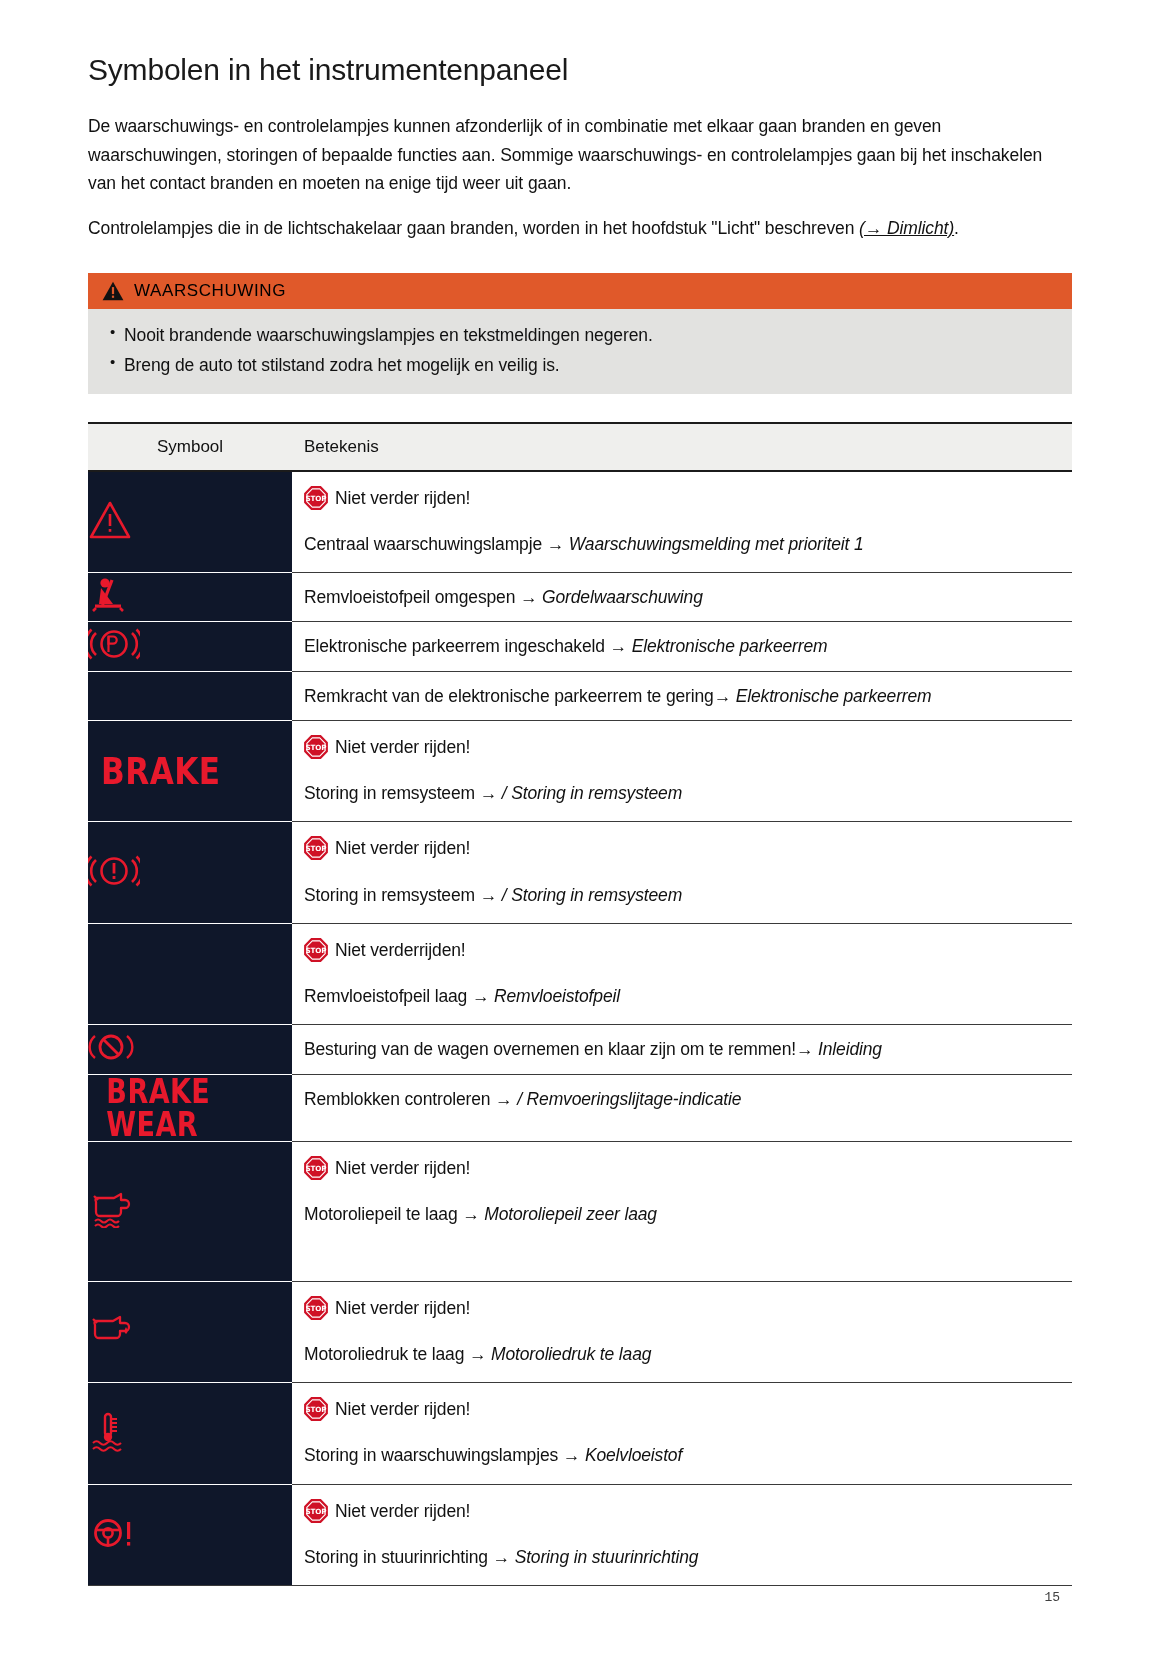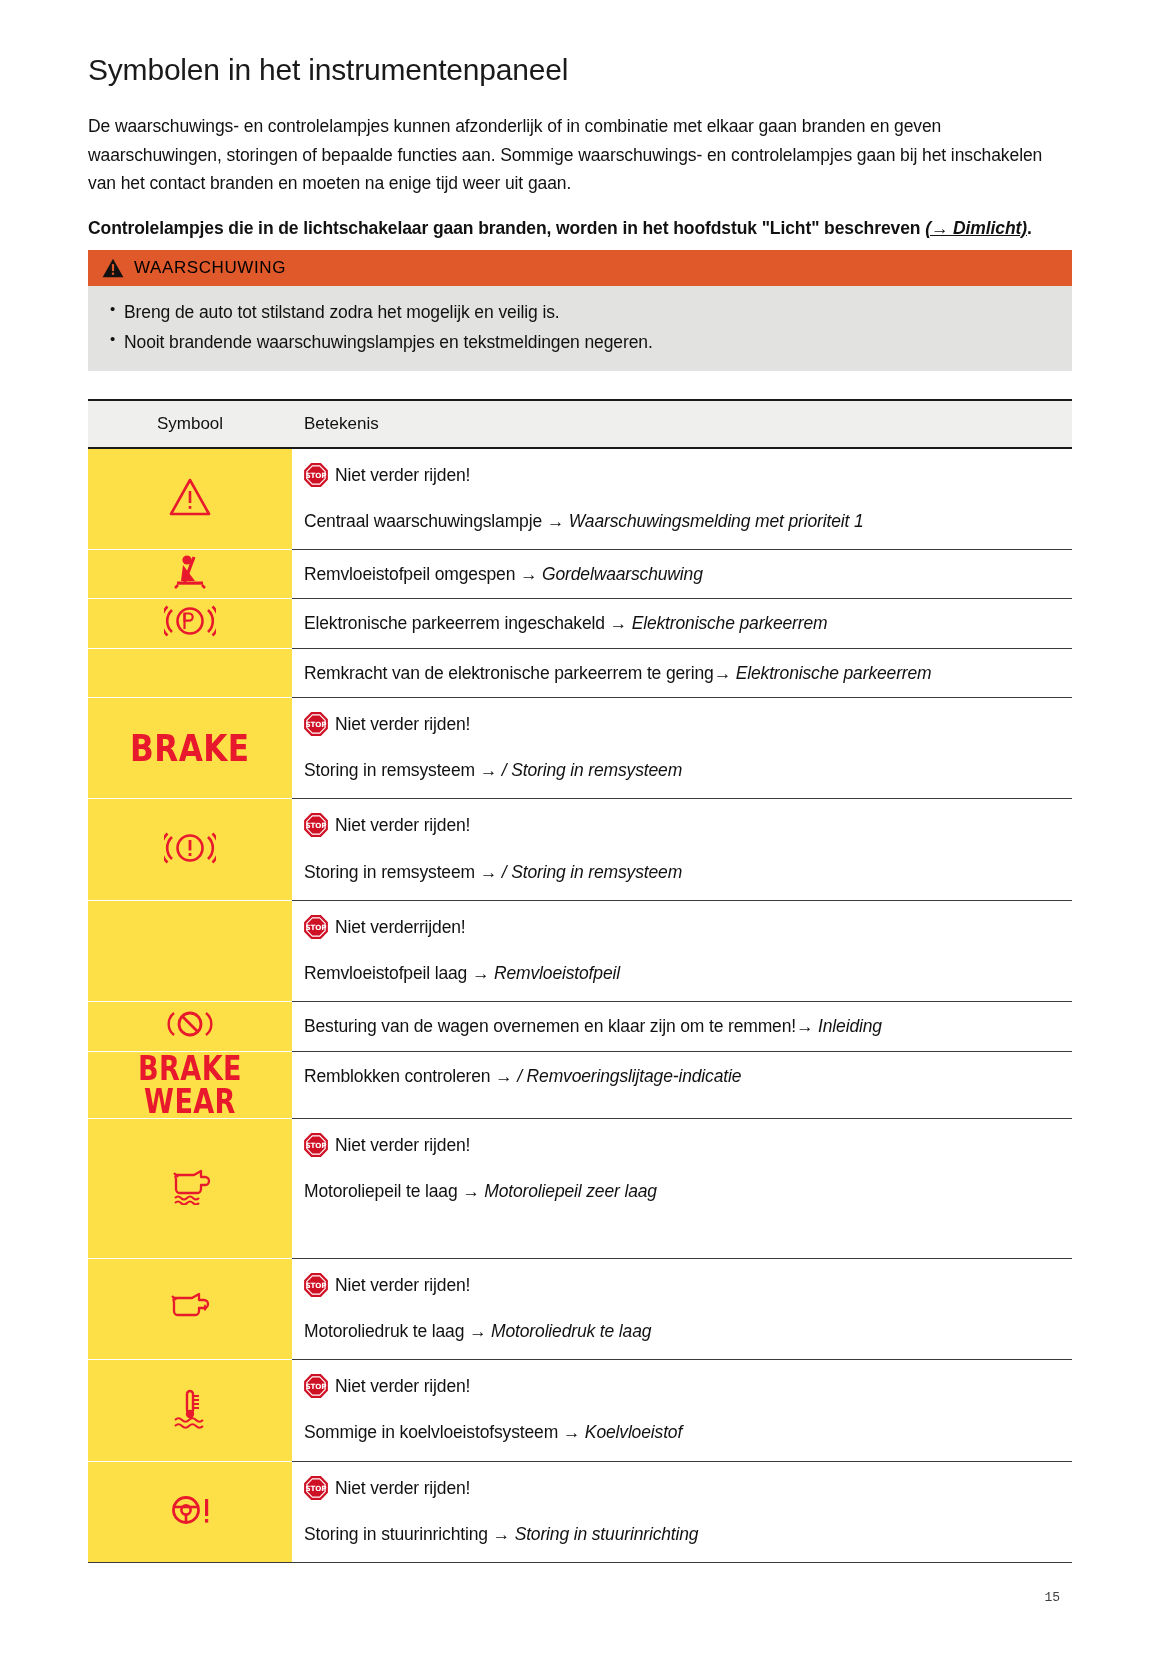--- a/index.html
+++ b/index.html
@@ -30,21 +30,21 @@
     color: #1a1a1a;
   }
 
   p.intro {
     font-size: 17.5px;
     line-height: 1.63;
     margin: 0 0 16px 0;
     color: #111;
     letter-spacing: -0.1px;
   }
-  p.intro:last-of-type { margin-bottom: 8px; font-weight: bold; }
+  p.intro:last-of-type { margin-bottom: 31px; }
 
   .xref {
     font-style: italic;
     text-decoration: underline;
     white-space: nowrap;
   }
 
   
   .warnbox {
     width: 984px;
@@ -116,22 +116,22 @@
   .tbl thead th.sym-head {
     text-align: center;
     padding-left: 0;
   }
   .tbl tbody td {
     border-bottom: 1.6px solid #3a3a3a;
     vertical-align: top;
     padding: 0;
   }
   .tbl tbody td.sym {
-    background: #fde047;
-    text-align: center;
+    background: #0f172a;
+    text-align: left;
     vertical-align: middle;
     border-bottom: 1.6px solid #ffffff;
   }
   .tbl tbody tr:last-child td.sym { border-bottom: 1.6px solid #3a3a3a; }
   .tbl tbody td.mean {
     padding: 11px 10px 11px 12px;
     font-size: 17.5px;
     line-height: 1.5;
     letter-spacing: -0.15px;
     color: #111;
@@ -186,22 +186,22 @@
         <svg width="22" height="20" viewBox="0 0 22 20" aria-hidden="true">
           <path d="M11 0.8 L21.4 19.2 L0.6 19.2 Z" fill="#111111"></path>
           <rect x="9.9" y="6.1" width="2.2" height="7.0" fill="#e0592a"></rect>
           <rect x="9.9" y="14.6" width="2.2" height="2.2" fill="#e0592a"></rect>
         </svg>
       </span>
       <span class="label">WAARSCHUWING</span>
     </div>
     <div class="warnbox-body">
       <ul>
+        <li>Nooit brandende waarschuwingslampjes en tekstmeldingen negeren.</li>
         <li>Breng de auto tot stilstand zodra het mogelijk en veilig is.</li>
-        <li>Nooit brandende waarschuwingslampjes en tekstmeldingen negeren.</li>
       </ul>
     </div>
   </div>
 
   <table class="tbl">
     <colgroup>
         <col class="col-sym">
         <col>
       </colgroup>
     <thead>
@@ -389,21 +389,21 @@
             <div class="line stopline">
               <span>
                 <svg class="stop-ico" width="24" height="24" viewBox="0 0 24 24" aria-hidden="true">
                   <polygon points="7.6,1.2 16.4,1.2 22.8,7.6 22.8,16.4 16.4,22.8 7.6,22.8 1.2,16.4 1.2,7.6" fill="#ffffff" stroke="#cf1126" stroke-width="2.2"></polygon>
                   <polygon points="8.4,3.6 15.6,3.6 20.4,8.4 20.4,15.6 15.6,20.4 8.4,20.4 3.6,15.6 3.6,8.4" fill="#cf1126"></polygon>
                   <text x="12" y="15.4" font-family="DejaVu Sans, sans-serif" font-size="7.2" font-weight="bold" fill="#ffffff" text-anchor="middle">STOP</text>
                 </svg>
               </span>
               <span>Niet verder rijden!</span>
             </div>
-            <div class="line"><span>Sommige in koelvloeistofsysteem </span><span class="arrow">→</span> <em>Koelvloeistof</em></div>
+            <div class="line"><span>Storing in waarschuwingslampjes </span><span class="arrow">→</span> <em>Koelvloeistof</em></div>
           </td>
         </tr>
         <tr class="tall">
           <td class="sym" style="height: 96px;"><span class="glyph"><svg width="48" height="34" viewBox="0 0 48 34">
                 <circle cx="20" cy="17" r="12.5" fill="none" stroke="#e8192c" stroke-width="2.8"></circle>
                 <circle cx="20" cy="17" r="4.6" fill="none" stroke="#e8192c" stroke-width="2.6"></circle>
                 <path d="M8.2 14 h23.6" stroke="#e8192c" stroke-width="2.6"></path>
                 <path d="M20 21.6 v8" stroke="#e8192c" stroke-width="2.6"></path>
                 <rect x="39" y="6" width="3.2" height="17" fill="#e8192c"></rect>
                 <rect x="39" y="26" width="3.2" height="3.6" fill="#e8192c"></rect>

